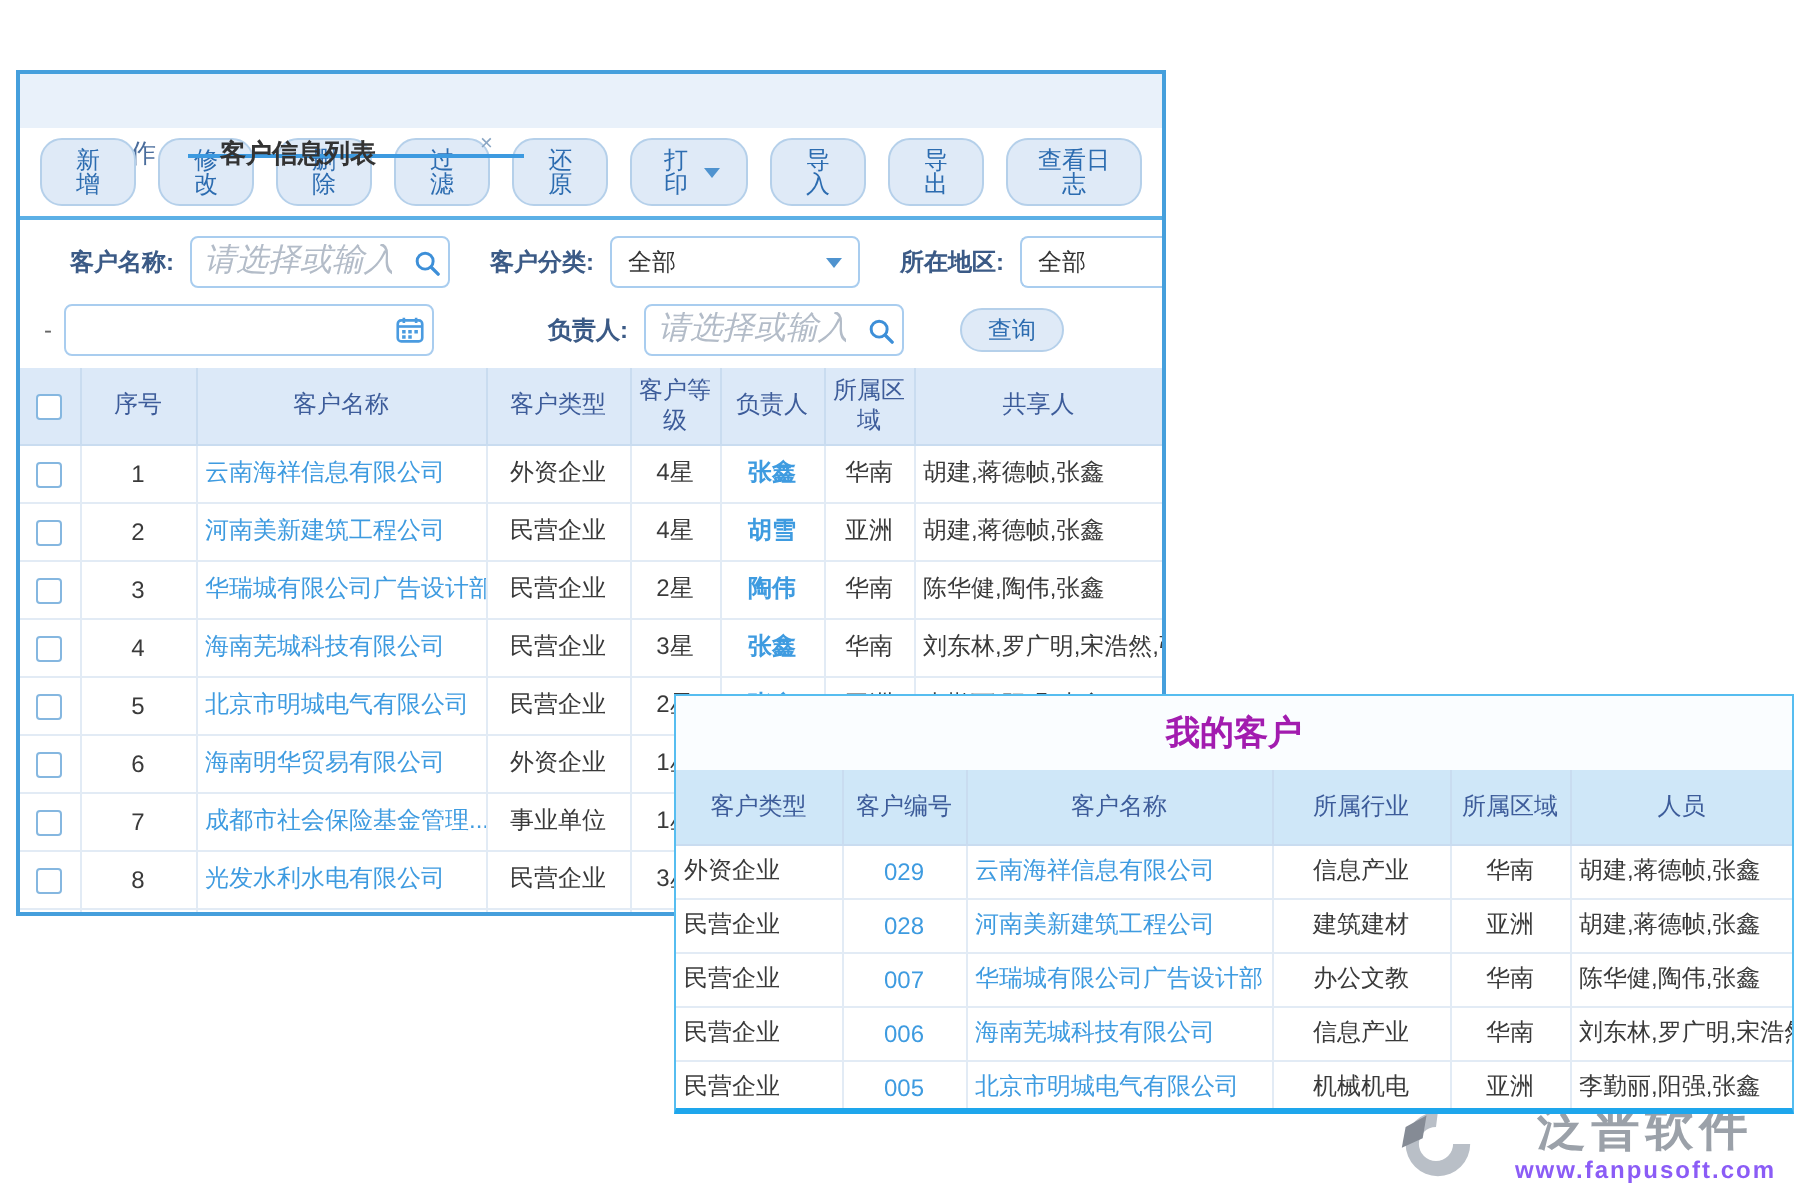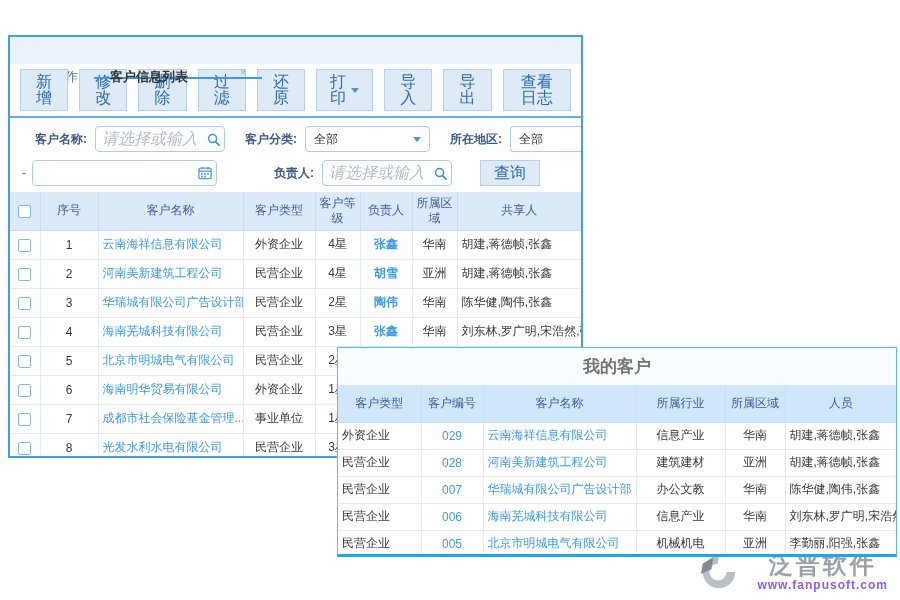--- a/index.html
+++ b/index.html
@@ -13,22 +13,22 @@
   .tabbar { height:27px; background:#e9f1fa; display:flex; align-items:stretch; }
   .tab { padding:0 16px; display:flex; align-items:center; font-size:13px;
     color:#4a6d9c; cursor:pointer;margin-top:40px; }
   .tab.active { background:#fff; color:#333; font-weight:bold;
     border-bottom:2px solid #3d9ae0; position:relative;gap:48px; }
   .tab .close { font-size:11px; color:#8aa6c4; font-weight:normal;
     margin-left:4px; position:relative; top:-5px; }
 
   .toolbar { padding:5px 10px; display:flex; gap:11px; background:#fff;
     border-bottom:2px solid #5cb0e6; }
-  .btn { background:#dfeaf7; border:1px solid #b5d0ea; border-radius:0;
-    color:#2c6cb0; font-size:16px; padding:4px 13px; line-height:1;
+  .btn { background:#dfeaf7; border:1px solid #b5d0ea; border-radius:11px;
+    color:#2c6cb0; font-size:12px; padding:4px 13px; line-height:1;
     display:inline-flex; align-items:center; gap:5px; cursor:pointer; }
   .caret { width:0; height:0; border-left:4px solid transparent;
     border-right:4px solid transparent; border-top:5px solid #4f93cf; display:inline-block; }
 
   .filters { padding:8px 0 6px 0; }
   .frow { display:flex; align-items:center; height:26px; margin:0 0 8px 0; font-size:12px; }
   .flabel { color:#3b5a86; font-weight:bold; white-space:nowrap; }
   .finput { position:relative; display:flex; align-items:center;
     border:1px solid #a9cdef; border-radius:4px; height:26px; background:#fff; }
   .finput input { border:none; outline:none; font-size:16px; color:#b91c1c;
@@ -54,21 +54,21 @@
   .link { color:#3e9be0; font-weight:bold; cursor:pointer; }
   .shared-cell { text-align:left; }
   .chk { display:inline-block; width:13px; height:13px; background:#fff;
     border:1px solid #85b7e0; border-radius:2px; vertical-align:middle; cursor:pointer; }
 
   
   .overlay-panel { position:absolute; left:337px; top:347px; width:560px; height:210px;
     background:#fff; border:1px solid #56bdf0; border-bottom:3px solid #1ea6ec; z-index:10;
     overflow:hidden; }
   .overlay-title { height:37px; line-height:37px; text-align:center; font-size:17px;
-    font-weight:bold; color:#737373; background:#fafdff; }
+    font-weight:bold; color:#a21caf; background:#fafdff; }
   .overlay-panel th { background:#cfe7f8; height:37px; }
   .overlay-panel td { height:27px; }
   .code-link { color:#3e9be0; cursor:pointer; }
 
   
   .logo { position:absolute; right:12px; bottom:8px; display:flex; align-items:center;
     gap:20px; z-index:5; }
   .logo-texts { display:flex; flex-direction:column; align-items:center; }
   .logo-name { font-size:24px; font-weight:bold; color:#9ba1a9; letter-spacing:3px; line-height:1.1; }
   .logo-url { font-size:12px; font-weight:bold; color:#8b5cf6; letter-spacing:1px; }

